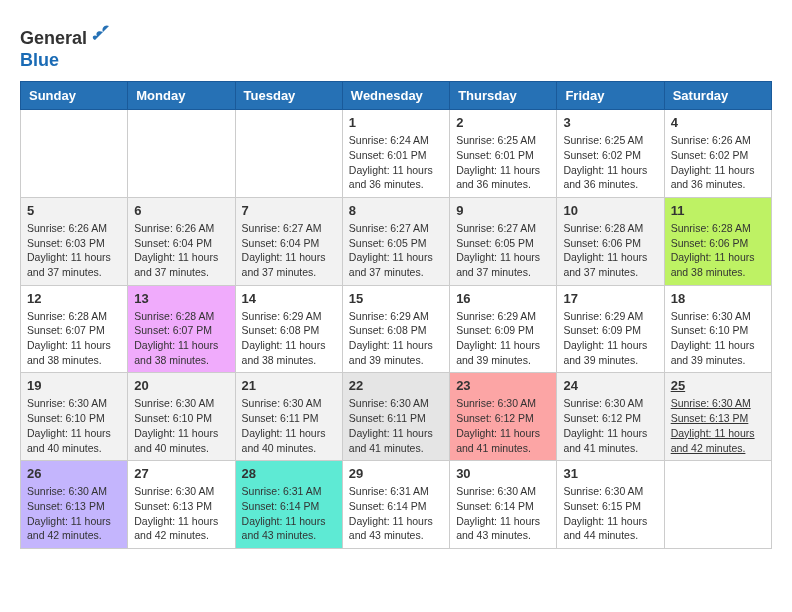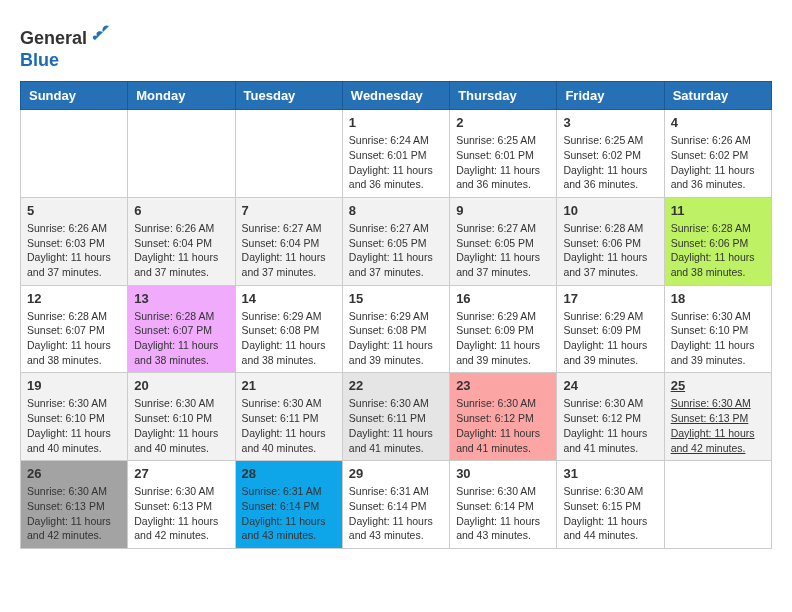--- a/index.html
+++ b/index.html
@@ -302,35 +302,35 @@
         </td>
         <td style="background-color: rgb(242, 242, 242); text-decoration: underline;">
           <div class="day-number">25</div>
           <div class="day-info" style="white-space: pre-line;">Sunrise: 6:30 AM
 Sunset: 6:13 PM
 Daylight: 11 hours
 and 42 minutes.</div>
         </td>
       </tr>
       <tr>
-        <td style="background-color: #a3a3a3;">
+        <td style="background-color: #c4b5fd;">
           <div class="day-number">26</div>
           <div class="day-info" style="white-space: pre-line;">Sunrise: 6:30 AM
 Sunset: 6:13 PM
 Daylight: 11 hours
 and 42 minutes.</div>
         </td>
         <td style="background-color: rgb(255, 255, 255);">
           <div class="day-number">27</div>
           <div class="day-info" style="white-space: pre-line;">Sunrise: 6:30 AM
 Sunset: 6:13 PM
 Daylight: 11 hours
 and 42 minutes.</div>
         </td>
-        <td style="background-color: #0ea5e9;">
+        <td style="background-color: #5eead4;">
           <div class="day-number">28</div>
           <div class="day-info" style="white-space: pre-line;">Sunrise: 6:31 AM
 Sunset: 6:14 PM
 Daylight: 11 hours
 and 43 minutes.</div>
         </td>
         <td style="background-color: rgb(255, 255, 255);">
           <div class="day-number">29</div>
           <div class="day-info" style="white-space: pre-line;">Sunrise: 6:31 AM
 Sunset: 6:14 PM

